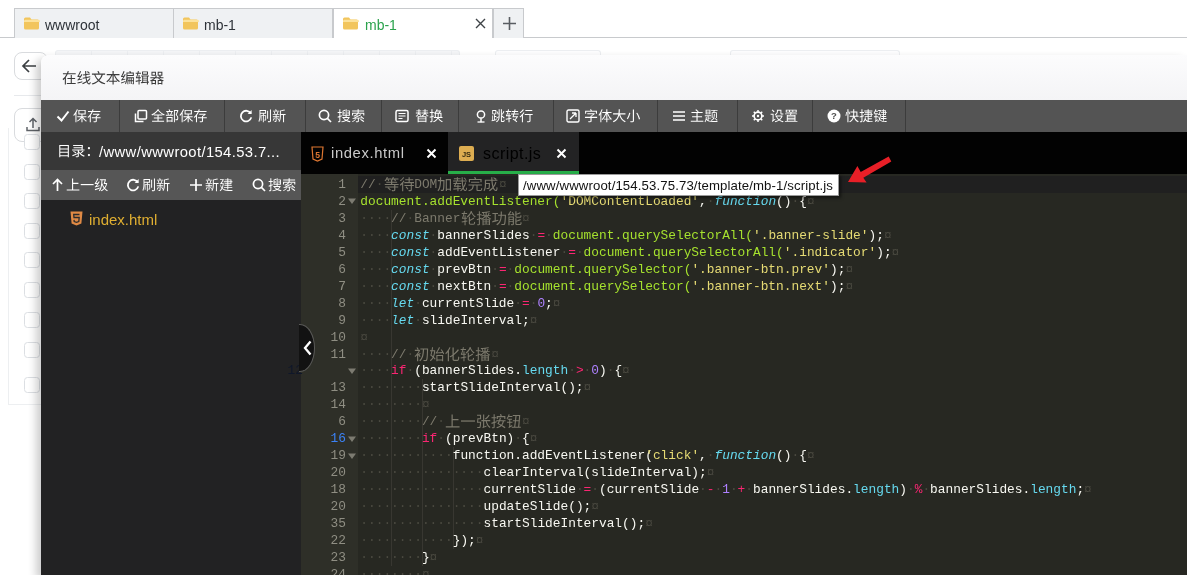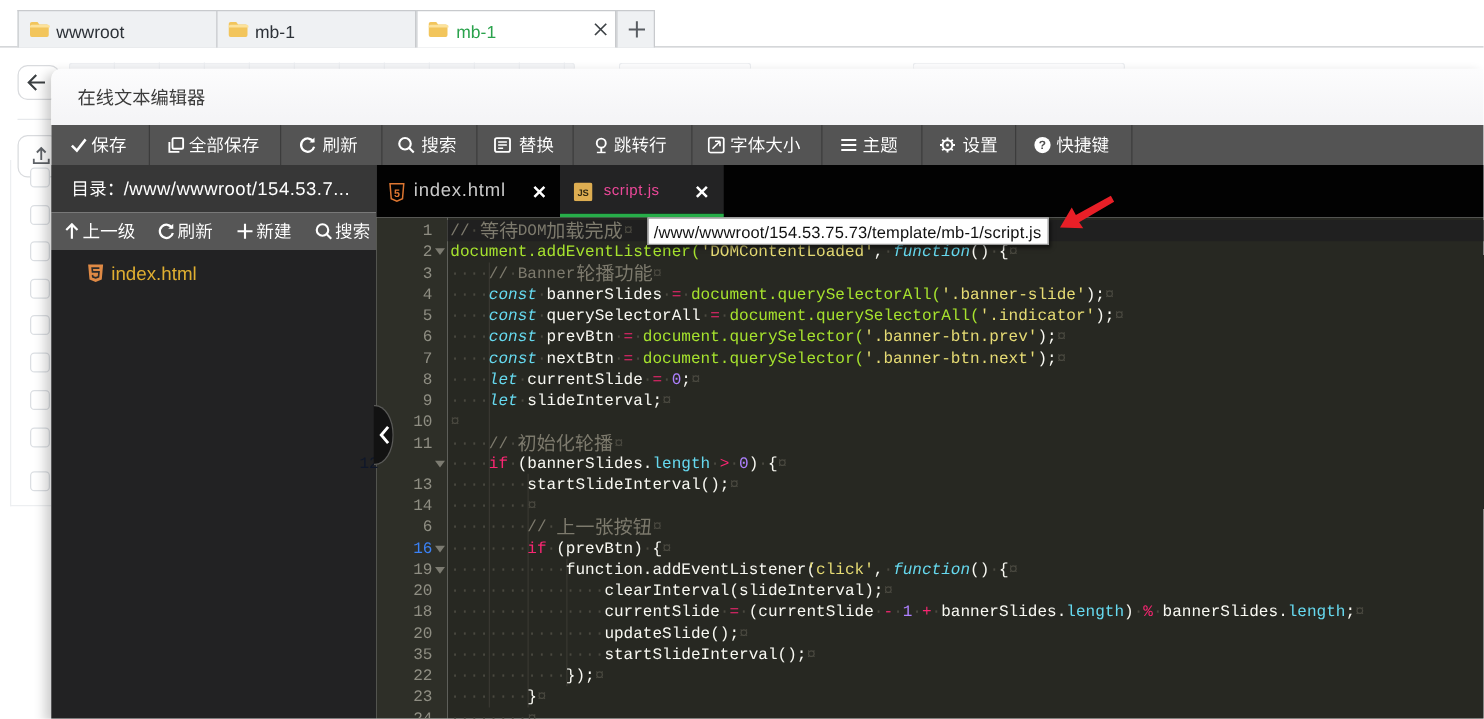--- a/index.html
+++ b/index.html
@@ -287,21 +287,21 @@
 <div class="a" style="left:331px;top:145px;font-size:14.8px;letter-spacing:.62px;color:#c9c9c9">index.html</div>
 <svg class="a" style="left:425px;top:147px" width="13" height="13">
     <path d="M2.5 2.5 L10.5 10.5 M10.5 2.5 L2.5 10.5" stroke="#fff" stroke-width="2"></path>
   </svg>
 <div class="a" style="left:448px;top:132px;width:131px;height:39px;background:#232324"></div>
 <div class="a" style="left:448px;top:171px;width:131px;height:3px;background:#27ae49"></div>
 <svg class="a" style="left:459px;top:146px" width="15" height="15">
     <rect width="15" height="15" rx="2" fill="#ddad51"></rect>
     <text x="7.5" y="11" font-size="7.5" font-weight="bold" text-anchor="middle" fill="#332a12" font-family="Liberation Sans">JS</text>
   </svg>
-<div class="a" style="left:483px;top:145px;font-size:12px;letter-spacing:.45px;color:#ec4899">script.js</div>
+<div class="a" style="left:483px;top:145px;font-size:16px;letter-spacing:.45px;color:#000000">script.js</div>
 <svg class="a" style="left:555px;top:147px" width="13" height="13">
     <path d="M2.5 2.5 L10.5 10.5 M10.5 2.5 L2.5 10.5" stroke="#fff" stroke-width="2"></path>
   </svg>
 <div class="a" style="left:301px;top:174px;width:57px;height:401px;background:#2e2f28"></div>
 <div class="a" style="left:358px;top:174px;width:829px;height:401px;background:#272822"></div>
 <div class="a" style="left:358px;top:176px;width:829px;height:17px;background:#202020"></div>
 <div class="a" style="left:391.1px;top:209.9px;width:1px;height:355.9px;background:#383731"></div>
 <div class="a" style="left:421.9px;top:379.4px;width:1px;height:186.4px;background:#383731"></div>
 <div class="a" style="left:452.7px;top:447.2px;width:1px;height:101.7px;background:#383731"></div>
 <div class="a mono" style="right:841px;top:176.0px;color:#8f8e83">1</div>
@@ -381,21 +381,21 @@
 <div class="a mono" style="left:529.7px;top:226.8px;color:#4a4940;">·</div>
 <div class="a mono" style="left:537.4px;top:226.8px;color:#f92672;">=</div>
 <div class="a mono" style="left:545.1px;top:226.8px;color:#4a4940;">·</div>
 <div class="a mono" style="left:552.8px;top:226.8px;color:#a6e22e;">document.querySelectorAll(</div>
 <div class="a mono" style="left:753.0px;top:226.8px;color:#e6db74;">'.banner-slide'</div>
 <div class="a mono" style="left:868.5px;top:226.8px;color:#f8f8f2;">);</div>
 <div class="a mono" style="left:883.9px;top:226.8px;color:#4a4940;">¤</div>
 <div class="a mono" style="left:360.3px;top:243.8px;color:#4a4940;">····</div>
 <div class="a mono" style="left:391.1px;top:243.8px;color:#66d9ef;font-style:italic;">const</div>
 <div class="a mono" style="left:429.6px;top:243.8px;color:#4a4940;">·</div>
-<div class="a mono" style="left:437.3px;top:243.8px;color:#f8f8f2;">querySelectorAll</div>
+<div class="a mono" style="left:437.3px;top:243.8px;color:#f8f8f2;">addEventListener</div>
 <div class="a mono" style="left:560.5px;top:243.8px;color:#4a4940;">·</div>
 <div class="a mono" style="left:568.2px;top:243.8px;color:#f92672;">=</div>
 <div class="a mono" style="left:575.9px;top:243.8px;color:#4a4940;">·</div>
 <div class="a mono" style="left:583.6px;top:243.8px;color:#a6e22e;">document.querySelectorAll(</div>
 <div class="a mono" style="left:783.8px;top:243.8px;color:#e6db74;">'.indicator'</div>
 <div class="a mono" style="left:876.2px;top:243.8px;color:#f8f8f2;">);</div>
 <div class="a mono" style="left:891.6px;top:243.8px;color:#4a4940;">¤</div>
 <div class="a mono" style="left:360.3px;top:260.8px;color:#4a4940;">····</div>
 <div class="a mono" style="left:391.1px;top:260.8px;color:#66d9ef;font-style:italic;">const</div>
 <div class="a mono" style="left:429.6px;top:260.8px;color:#4a4940;">·</div>

